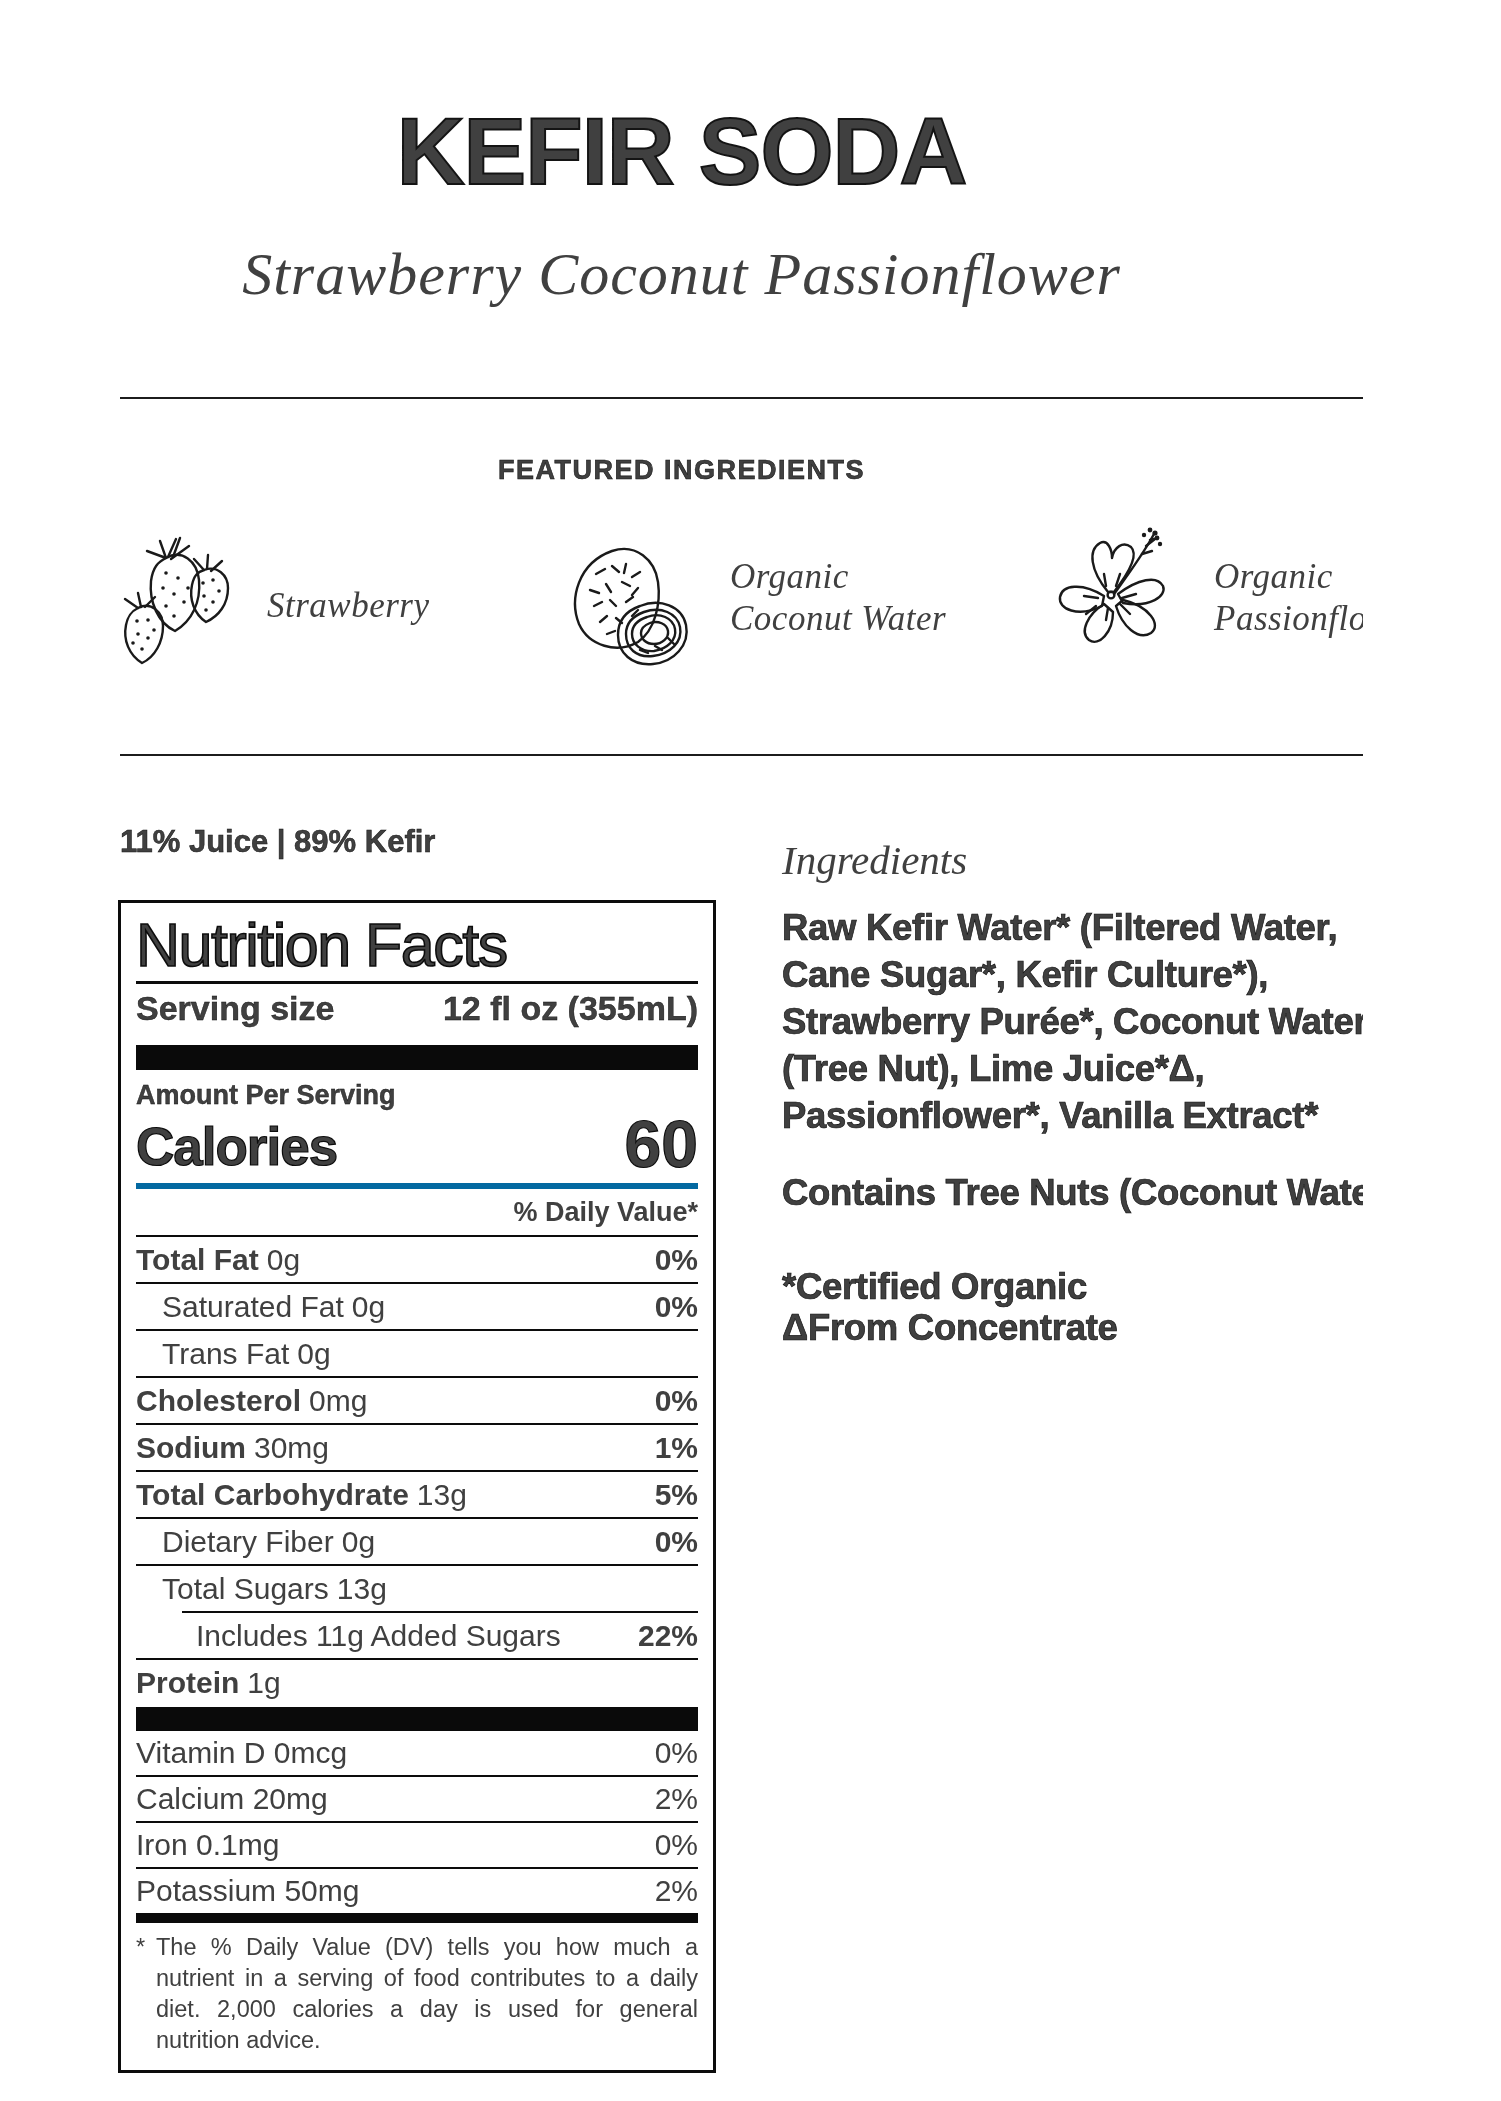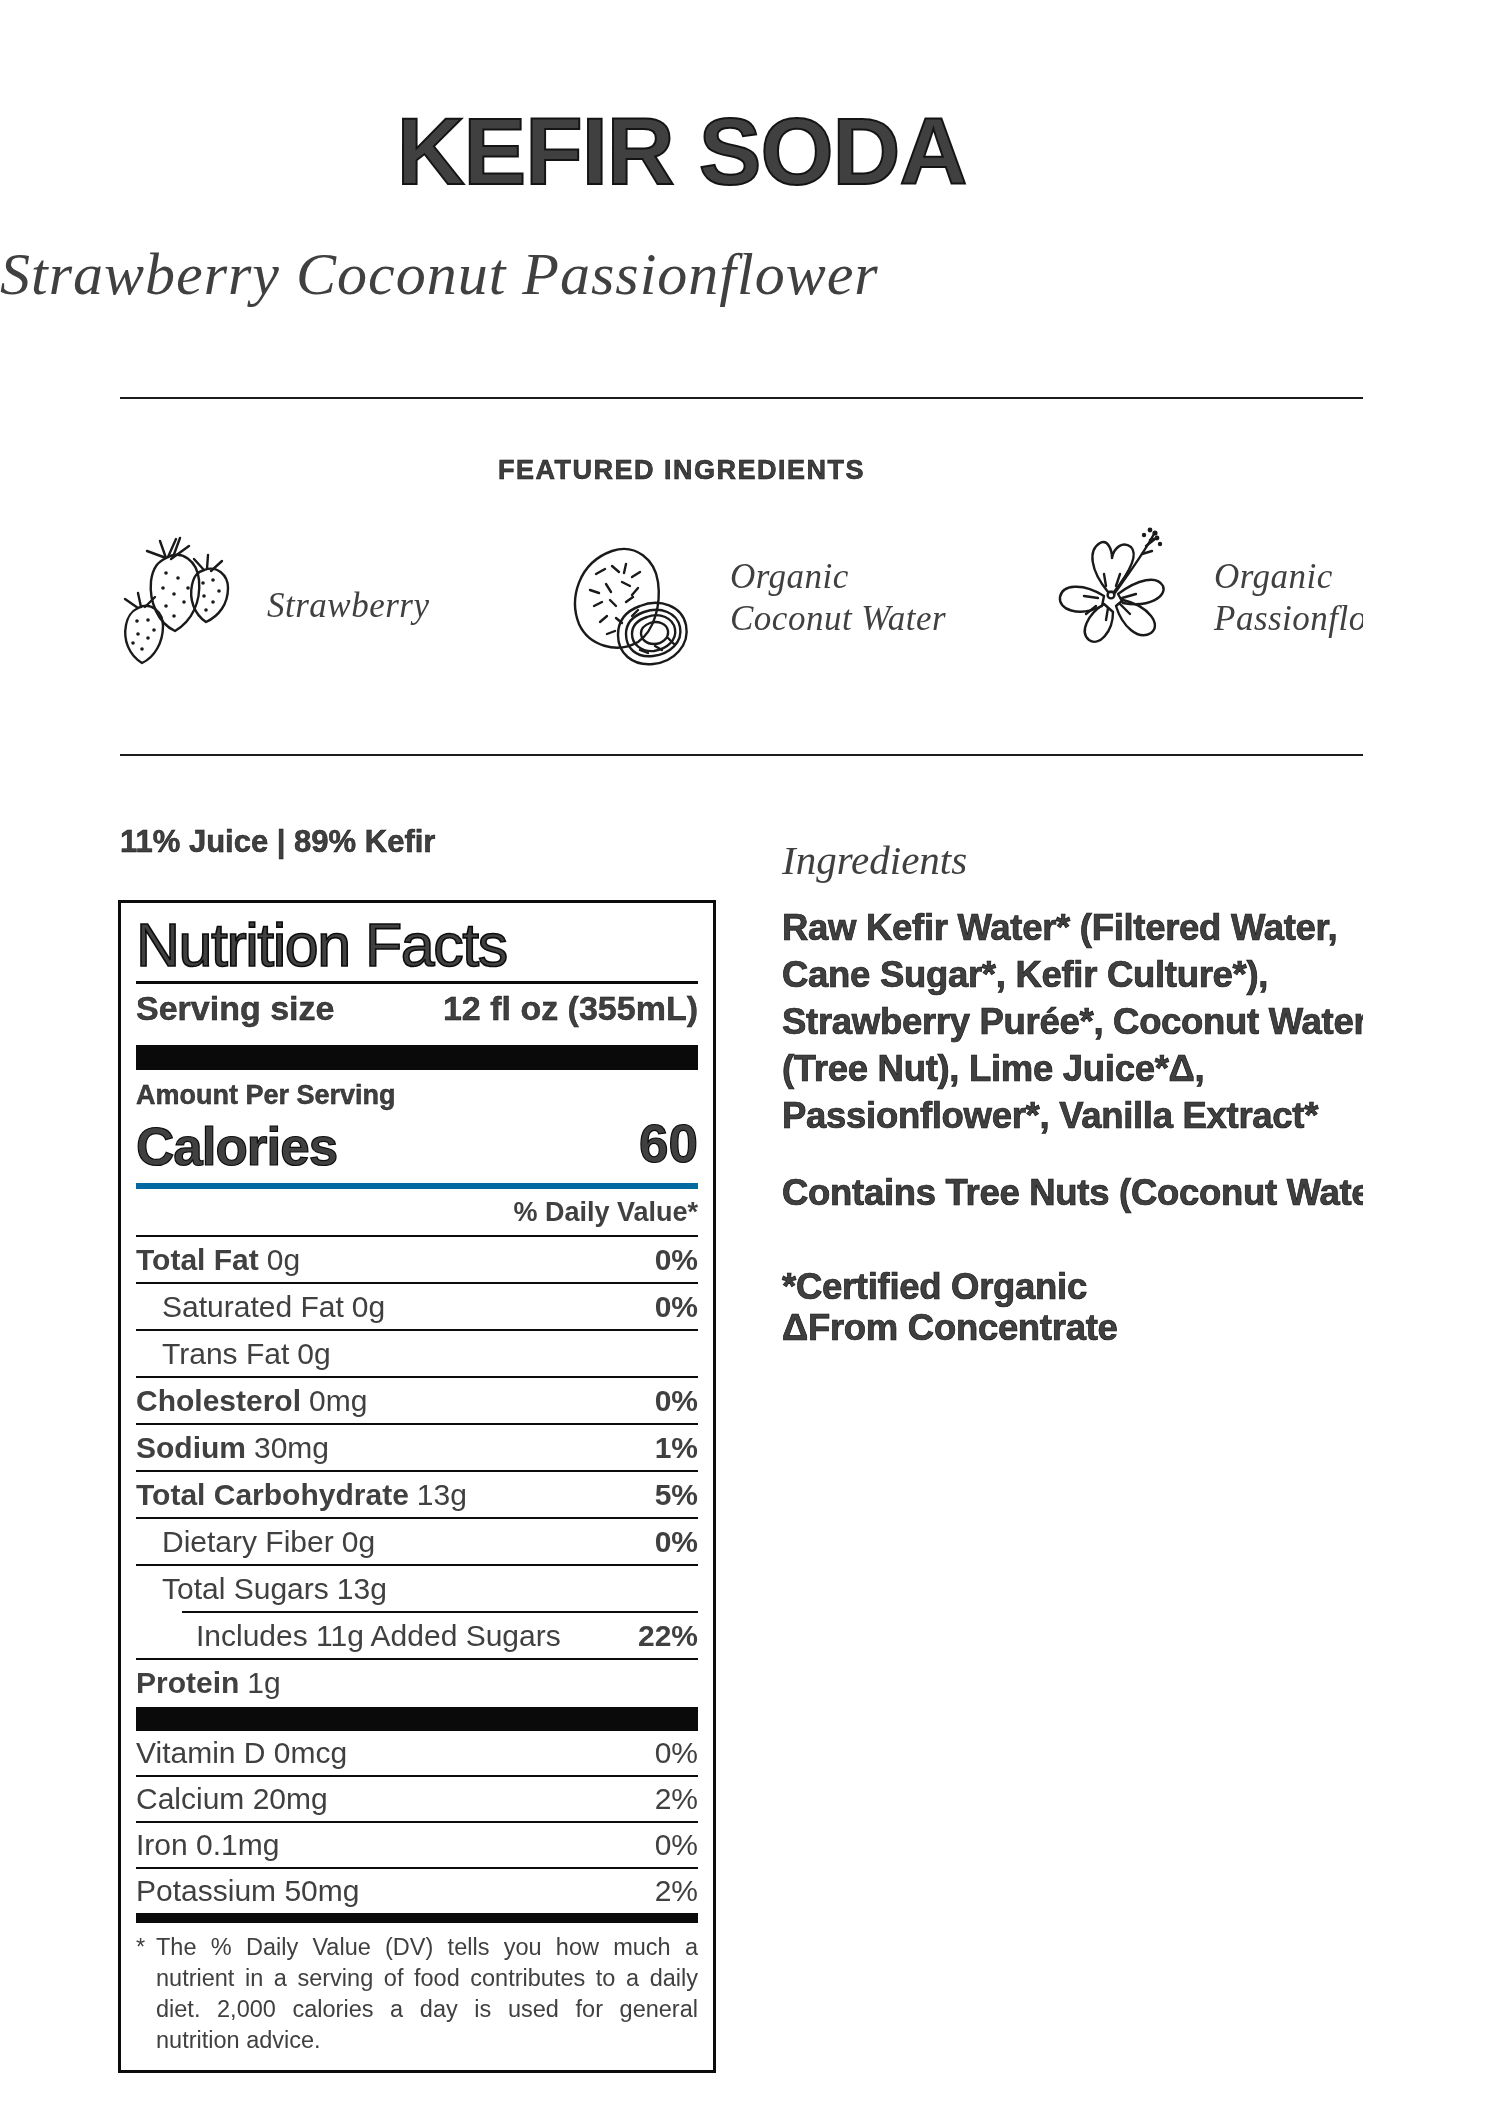--- a/index.html
+++ b/index.html
@@ -3,21 +3,21 @@
 <meta charset="utf-8">
 <style>
   html,body{margin:0;padding:0;background:#fff;}
   .page{position:relative;width:1363px;height:2101px;background:#ffffff;color:#404040;
         font-family:"Liberation Sans",sans-serif;overflow:hidden;}
 
   
   .title{position:absolute;top:104px;left:0;width:100%;text-align:center;
          font-size:94px;line-height:96px;font-weight:700;letter-spacing:-1px;
          -webkit-text-stroke:2px #141414;}
-  .subtitle{position:absolute;top:238px;left:0;width:100%;text-align:left;
+  .subtitle{position:absolute;top:238px;left:0;width:100%;text-align:center;
             font-family:"Liberation Serif",serif;font-style:italic;
             font-size:60px;line-height:72px;letter-spacing:1px;font-weight:400;}
   .rule{position:absolute;left:120px;width:1336px;height:2px;background:#1c1c1c;}
   .rule1{top:397px;} .rule2{top:754px;}
 
   
   .feat-heading{position:absolute;top:455px;left:0;width:100%;text-align:center;
                 font-size:27px;font-weight:700;letter-spacing:1.5px;
                 -webkit-text-stroke:0.6px #141414;}
   .feat-icon{position:absolute;}
@@ -41,21 +41,21 @@
   .nf-spc{font-size:30px;line-height:36px;padding-top:8px;}
   .nf-ss{display:flex;justify-content:space-between;font-size:34px;font-weight:700;
          line-height:40px;padding:4px 0 17px 0;-webkit-text-stroke:0.4px #0c0c0c;}
   .nf-bar{background:#0a0a0a;}
   .bar-thick{height:25px;}
   .nf-aps{font-size:27px;font-weight:700;padding-top:9px;line-height:32px;
           -webkit-text-stroke:0.4px #0c0c0c;}
   .nf-cal{display:flex;justify-content:space-between;align-items:flex-end;padding:2px 0 8px 0;}
   .nf-cal-label{font-size:53px;font-weight:700;line-height:56px;letter-spacing:-1px;
                 -webkit-text-stroke:1.2px #0c0c0c;}
-  .nf-cal-value{font-size:53px;font-weight:700;line-height:62px;
+  .nf-cal-value{font-size:66px;font-weight:700;line-height:62px;
                 -webkit-text-stroke:1.2px #0c0c0c;}
   .nf-dvh{text-align:right;font-size:27px;font-weight:700;padding:8px 0 7px 0;
           border-top:6px solid #0369a1;border-bottom:2px solid #0c0c0c;}
   .nf-row{display:flex;justify-content:space-between;font-size:30px;line-height:31px;
           padding:7px 0;border-top:2px solid #0c0c0c;}
   .nf-row.first{border-top:none;}
   .nf-row .b{font-weight:700;}
   .nf-left span + span{margin-left:8px;}
   .nf-dv{font-weight:700;}
   .ind1{padding-left:26px;}

